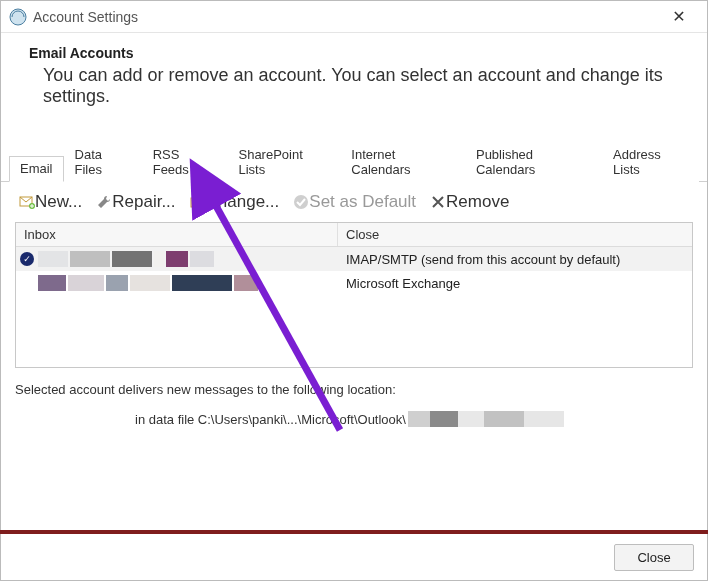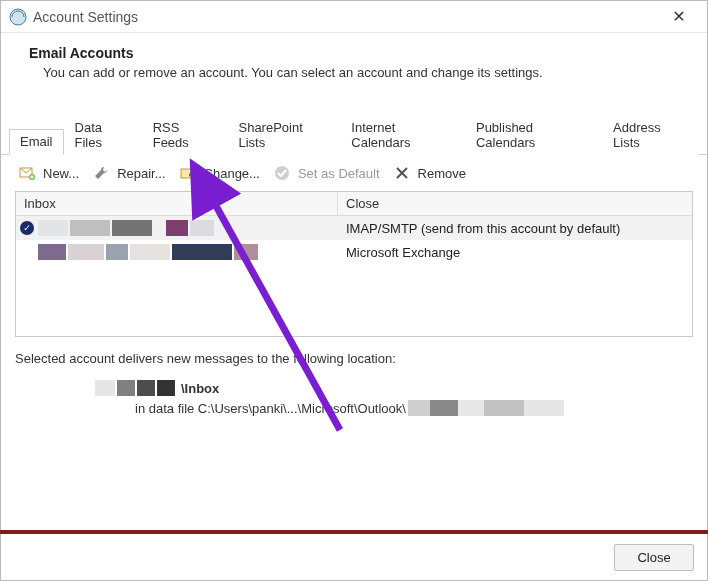--- a/index.html
+++ b/index.html
@@ -26,21 +26,21 @@
   }
   .titlebar .title { flex: 1; font-size: 14px; color: #555; }
   .titlebar .close {
     width: 40px; text-align: center; font-size: 16px; color: #333;
     cursor: pointer;
   }
   .header {
     padding: 12px 28px 8px 28px;
   }
   .header h2 { margin: 0 0 4px 0; font-size: 14px; font-weight: 700; }
-  .header .desc { margin-left: 14px; font-size: 13px; color: #333; }
+  .header .desc { margin-left: 14px; font-size: 18px; color: #333; }
 
   .tabstrip {
     display: flex;
     align-items: flex-end;
     padding: 0 8px;
     margin-top: 40px;
     border-bottom: 1px solid #cfcfcf;
     height: 27px;
     gap: 0;
   }
@@ -63,24 +63,24 @@
 
   .toolbar {
     display: flex;
     align-items: center;
     gap: 6px;
     padding: 8px 14px 6px 14px;
   }
   .tbtn {
     display: inline-flex;
     align-items: center;
-    gap: 8px;
+    gap: 0;
     padding: 2px 4px;
     cursor: pointer;
-    font-size: 13px;
+    font-size: 17px;
     color: #333;
   }
   .tbtn.disabled { color: #999; cursor: default; }
   .tbtn .ico { width: 16px; height: 16px; }
   .spacer-arrows { display:inline-flex; gap:8px; margin-left:4px; }
 
   .table {
     margin: 2px 14px 0 14px;
     border: 1px solid #c8c8c8;
     background: #fff;
@@ -276,29 +276,20 @@
         </span>
       </div>
       <div class="cell-type">Microsoft Exchange</div>
     </div>
   </div>
 </div>
 
 <div class="footer-info">
   <div>Selected account delivers new messages to the following location:</div>
   <div class="loc">
-    <div class="loc-line1">
-      <span class="redact">
-        <span class="r3-a"></span>
-          <span class="r3-b"></span>
-          <span class="r3-c"></span>
-          <span class="r3-d"></span>
-      </span>
-      <span class="bold">\Inbox</span>
-    </div>
     <div class="loc-line2">
       <span>in data file C:\Users\panki\...\Microsoft\Outlook\</span>
       <span class="redact" style="gap:0;">
         <span class="r4-a"></span>
           <span class="r4-b"></span>
           <span class="r4-c"></span>
           <span class="r4-d"></span>
           <span class="r4-e"></span>
       </span>
     </div>

